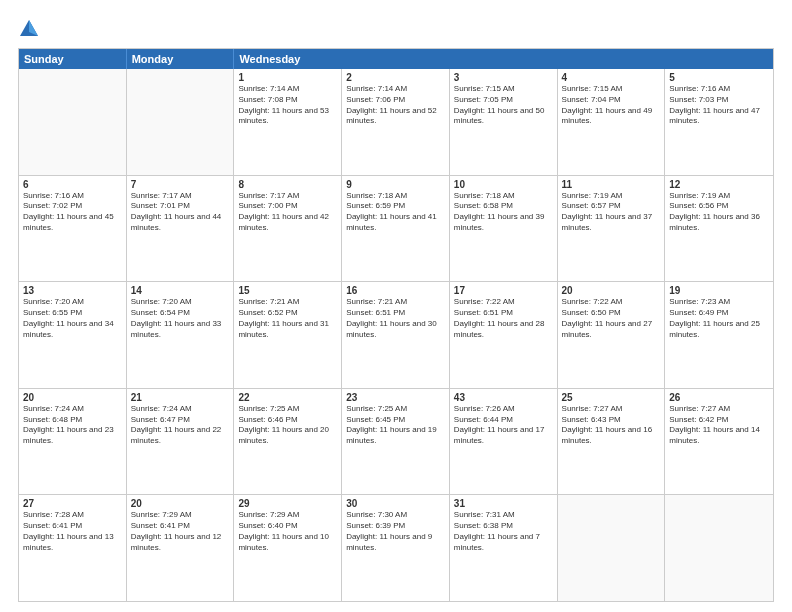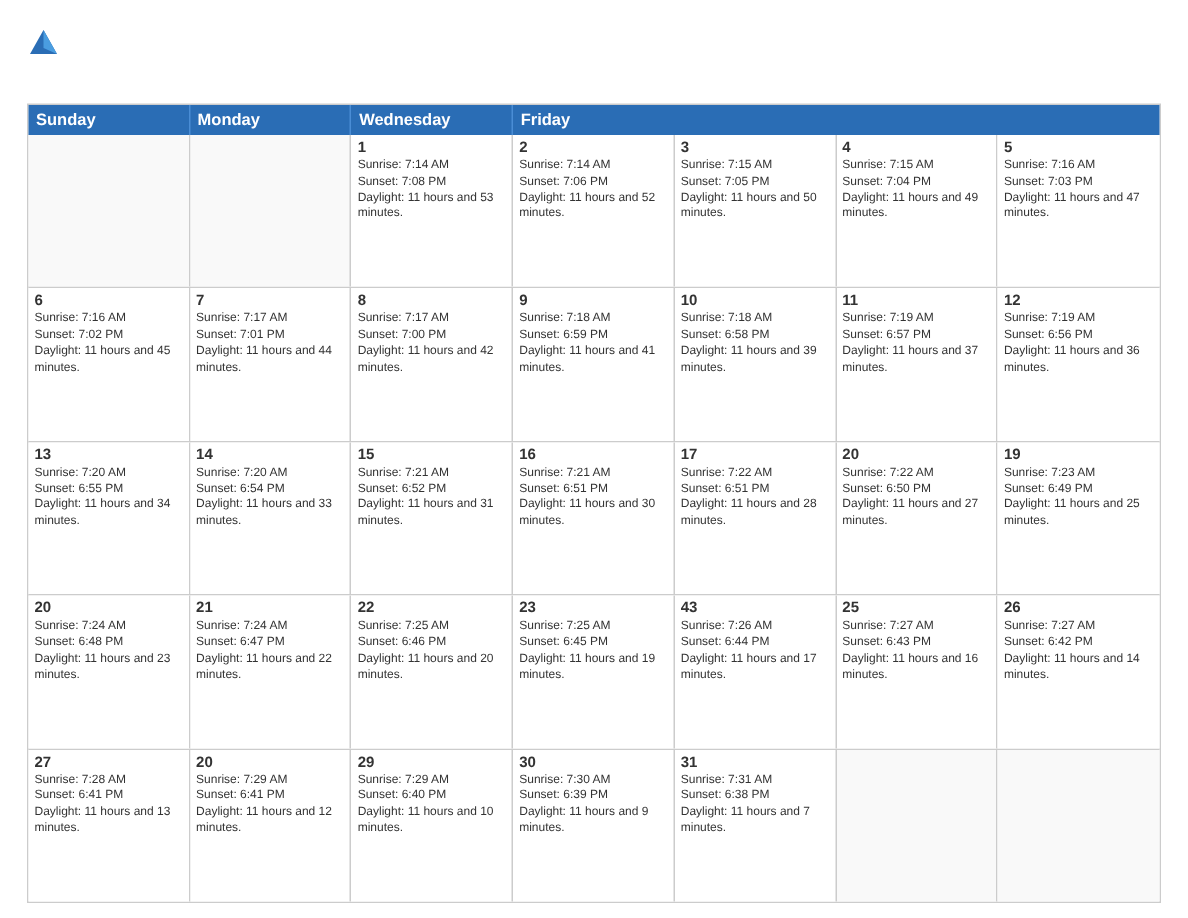--- a/index.html
+++ b/index.html
@@ -9,21 +9,20 @@
       width: 792px;
       height: 612px;
       overflow: hidden;
     }
     .page {
       width: 792px;
       height: 612px;
       padding: 18px 18px 10px 18px;
       display: flex;
       flex-direction: column;
-      gap: 21px;
     }
     .header {
       display: flex;
       justify-content: space-between;
       align-items: flex-start;
       margin-bottom: 8px;
     }
     .logo {
       display: flex;
       align-items: center;
@@ -135,21 +134,20 @@
       <div class="calendar-title"></div>
       <div class="calendar-subtitle"></div>
     </div>
   </div>
 
   <div class="calendar">
     <div class="cal-header" id="cal-header">
         <div class="cal-header-cell">Sunday</div>
         <div class="cal-header-cell">Monday</div>
         <div class="cal-header-cell">Wednesday</div>
-        <div class="cal-header-cell">Friday</div>
       </div>
     <div class="cal-body" id="cal-body">
         <div class="cal-row">
           <div class="cal-cell empty"></div>
           <div class="cal-cell empty"></div>
           <div class="cal-cell">
             <span class="day-num">1</span>
             <div class="cell-info">Sunrise: 7:14 AM<br>Sunset: 7:08 PM<br>Daylight: 11 hours and 53 minutes.</div>
           </div>
           <div class="cal-cell">

